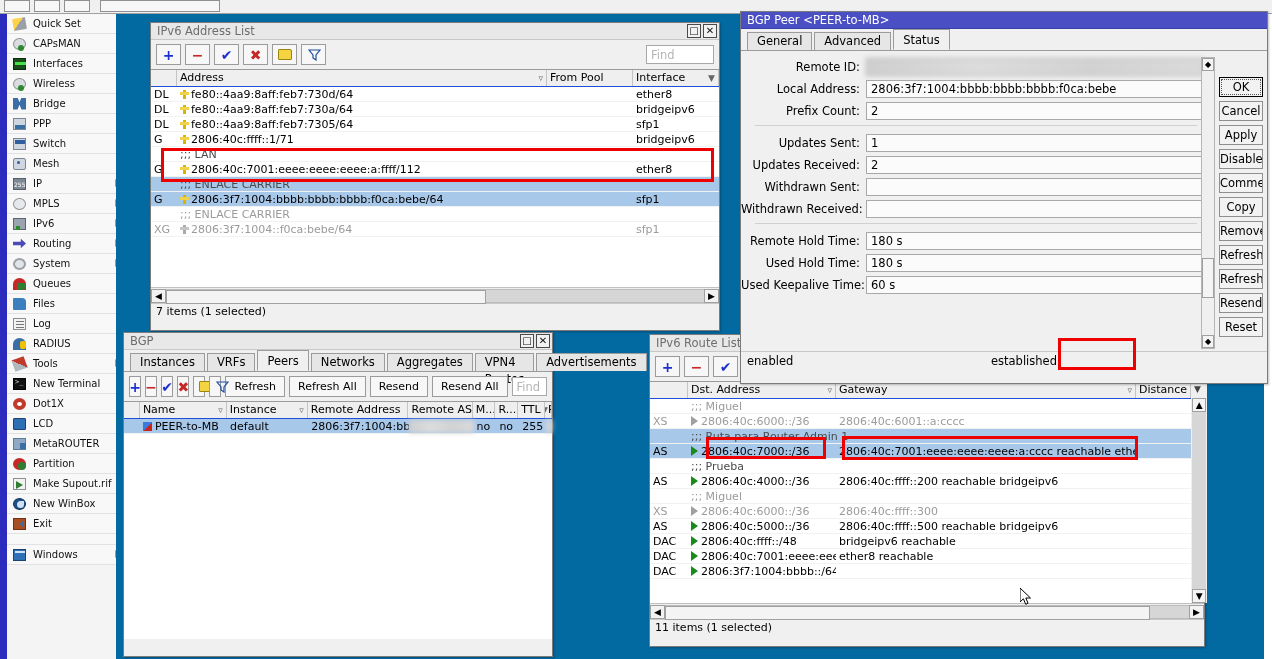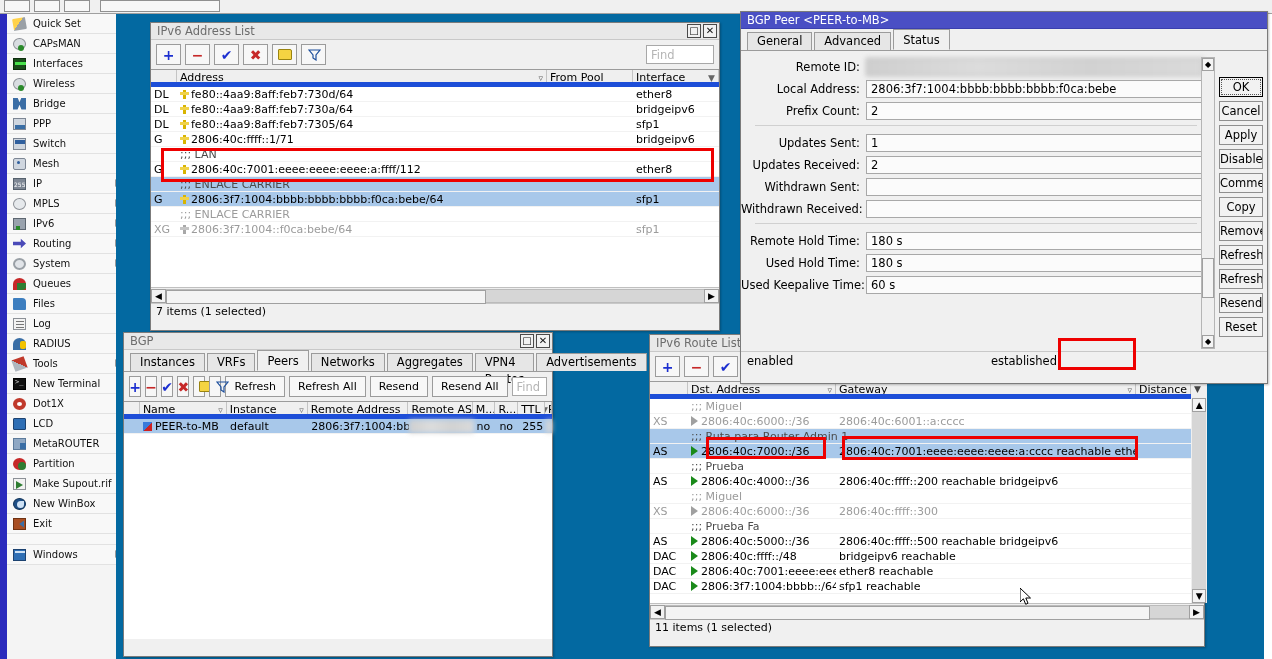--- a/index.html
+++ b/index.html
@@ -116,21 +116,21 @@
   .folder { width:14px; height:11px; background:#f5d442; border:1px solid #9a8410; border-radius:1px 2px 1px 1px; position:absolute; left:5px; top:4px;}
   .funnel { position:absolute; left:6px; top:4px; width:13px; height:12px; }
   .funnel:before{content:"";position:absolute;left:0;top:0;width:13px;height:0;border-top:5px solid transparent;border-left:0;}
   .tbtn-txt { height:21px; padding:0 8px; border:1px solid #9b9b9b; background:#f7f7f7;
               font-size:11px; line-height:19px; cursor:pointer; white-space:nowrap;}
   .findbox { margin-left:auto; width:68px; height:19px; border:1px solid #a8a8a8; background:#fff;
              color:#b5b5b5; font-size:11.5px; padding:2px 4px; font-style:normal;}
 
   
   .grid { background:#fff; border-top:1px solid #9b9b9b; }
-  .ghead { display:flex; height:17px; background:#efefef; border-bottom:5px solid #1d4ed8; font-size:11px;}
+  .ghead { display:flex; height:17px; background:#efefef; border-bottom:1px solid #1d4ed8; font-size:11px;}
   .gh { border-right:1px solid #c4c4c4; padding:1px 3px; position:relative; overflow:hidden; white-space:nowrap; }
   .gh .sortmk { position:absolute; right:3px; top:3px; color:#666; font-size:9px; }
   .grow { display:flex; height:15px; font-size:11px; align-items:center; border-bottom:1px solid #f2f2f2;}
   .gc { padding:0 3px; overflow:hidden; white-space:nowrap; }
   .grow.sel { background:#a8c8ea; }
   .grow.dim { color:#9b9b9b; }
   .grow.dim .gc { color:#9b9b9b; }
 
   .pin { display:inline-block; width:9px; height:9px; position:relative; vertical-align:-1px; margin-right:2px;}
   .pin:before{content:"";position:absolute;left:3px;top:0;width:3px;height:9px;background:#d8b400;}
@@ -628,45 +628,40 @@
                 <div class="gc" style="width:38px;"></div>
                 <div class="gc" style="flex:1;color:#9b9b9b;">;;; Miguel</div>
               </div>
               <div class="grow dim">
                 <div class="gc" style="width:38px;">XS</div>
                 <div class="gc" style="width:148px;"><span class="arrw gray"></span><span>2806:40c:6000::/36</span></div>
                 <div class="gc" style="width:300px;">2806:40c:ffff::300</div>
                 <div class="gc" style="flex:1;"></div>
               </div>
               <div class="grow">
-                <div class="gc" style="width:38px;"></div>
-                <div class="gc" style="flex:1;color:#4a4a4a;">;;; Prueba Fa</div>
-              </div>
-              <div class="grow">
                 <div class="gc" style="width:38px;">AS</div>
                 <div class="gc" style="width:148px;"><span class="arrw"></span><span>2806:40c:5000::/36</span></div>
                 <div class="gc" style="width:300px;">2806:40c:ffff::500 reachable bridgeipv6</div>
                 <div class="gc" style="flex:1;"></div>
               </div>
               <div class="grow">
                 <div class="gc" style="width:38px;">DAC</div>
                 <div class="gc" style="width:148px;"><span class="arrw"></span><span>2806:40c:ffff::/48</span></div>
                 <div class="gc" style="width:300px;">bridgeipv6 reachable</div>
                 <div class="gc" style="flex:1;"></div>
               </div>
               <div class="grow">
                 <div class="gc" style="width:38px;">DAC</div>
                 <div class="gc" style="width:148px;"><span class="arrw"></span><span>2806:40c:7001:eeee:eee..</span></div>
                 <div class="gc" style="width:300px;">ether8 reachable</div>
                 <div class="gc" style="flex:1;"></div>
               </div>
               <div class="grow">
                 <div class="gc" style="width:38px;">DAC</div>
                 <div class="gc" style="width:148px;"><span class="arrw"></span><span>2806:3f7:1004:bbbb::/64</span></div>
-                <div class="gc" style="width:300px;">sfp1 reachable</div>
                 <div class="gc" style="flex:1;"></div>
               </div>
             </div>
         </div>
         <div class="vscroll" style="height:222px;">
           <div class="gh" style="height:17px;width:16px;border-right:none;background:#efefef;"><span style="font-size:9px;color:#444;">▼</span></div>
           <div class="vtrack">
             <div class="vthumb" style="top:0;height:14px;text-align:center;font-size:9px;line-height:12px;">▲</div>
             <div class="vthumb" style="bottom:0;top:auto;height:14px;text-align:center;font-size:9px;line-height:12px;">▼</div>
           </div>

